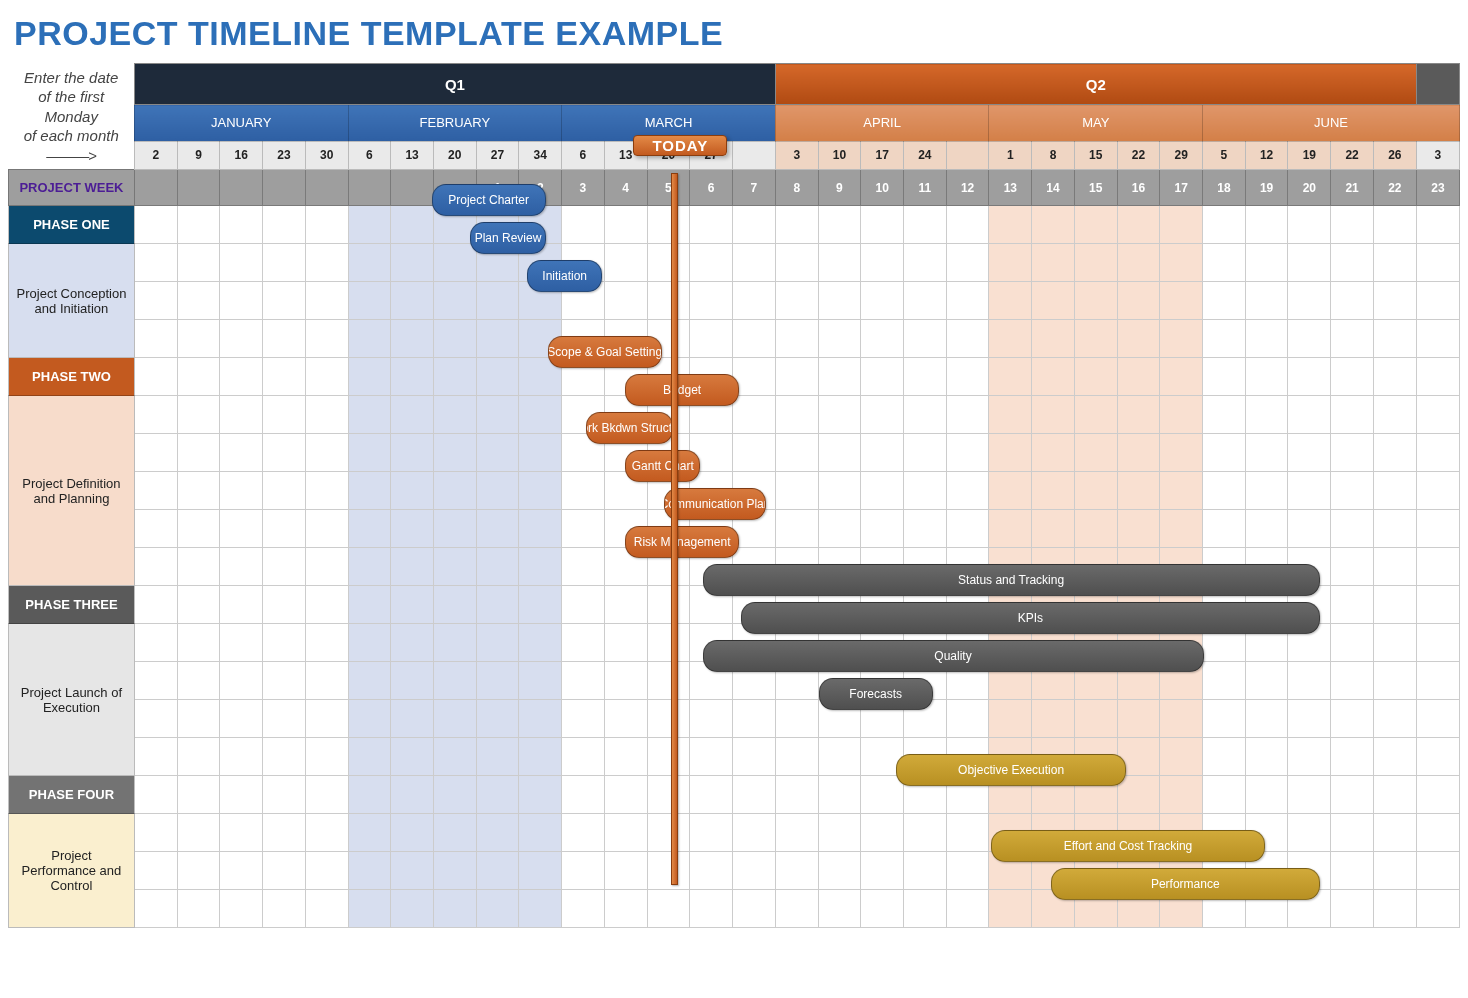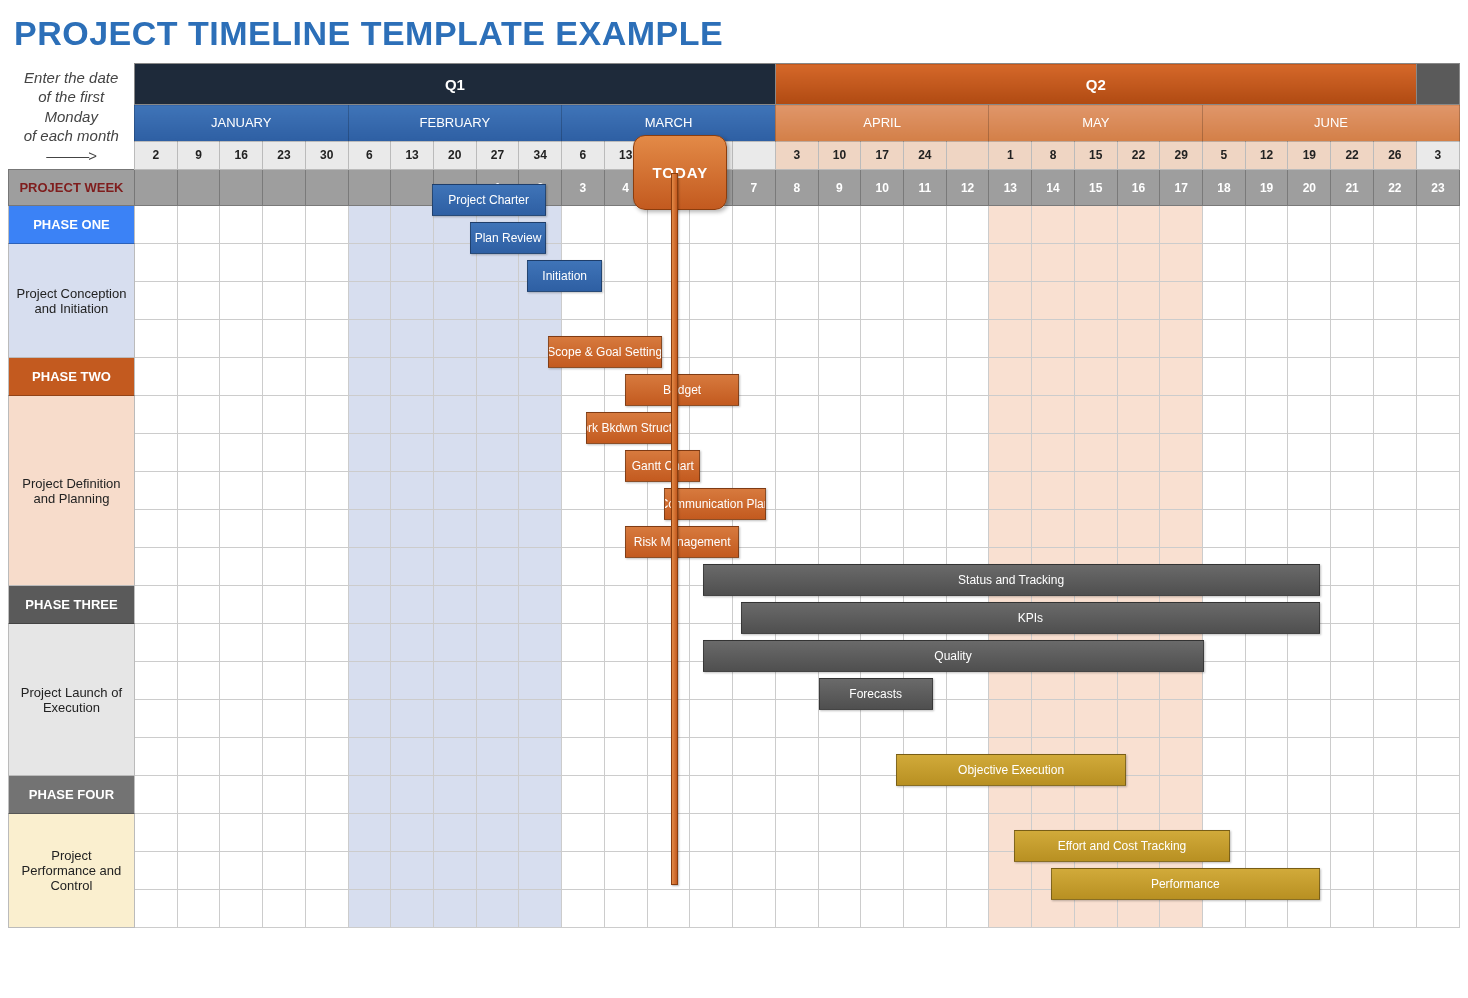--- a/index.html
+++ b/index.html
@@ -26,27 +26,27 @@
   
   .m-row td { height: 28px; color: #fff; text-align: center; font-weight: 400; font-size: 13px; border: 1px solid rgba(0,0,0,0.2); }
   .m-jan, .m-feb, .m-mar { background: linear-gradient(#3F74B8, #2E5FA3); }
   .m-apr, .m-may, .m-jun { background: linear-gradient(#E0966A, #D37F47); }
 
   
   .d-row td { height: 22px; text-align: center; font-size: 12px; color: #222; background: #EAEAEA; border: 1px solid #bbb; font-weight: 600; }
   .d-row td.q2d { background: #EFD5C3; }
 
   
-  .pw-label { background: #9E9E9E; color: #7f1d1d; font-weight: 700; font-size: 13px; text-align: center; height: 28px; border: 1px solid #777; }
+  .pw-label { background: #9E9E9E; color: #4c1d95; font-weight: 700; font-size: 13px; text-align: center; height: 28px; border: 1px solid #777; }
   .pw-row td.wkcell { background: #9E9E9E; color: #fff; text-align: center; font-size: 12px; font-weight: 700; border: 1px solid #7a7a7a; height: 36px; }
   .pw-row td.wkcell.empty { background: #9E9E9E; }
 
   
   .phase-head { color: #fff; font-weight: 700; font-size: 13px; text-align: center; height: 38px; border: 1px solid rgba(0,0,0,0.25); }
-  .ph1 { background: #3b82f6; }
+  .ph1 { background: #0c4a6e; }
   .ph2 { background: #C35A1F; }
   .ph3 { background: #5A5A5A; }
   .ph4 { background: #737373; }
 
   
   .phase-desc { font-size: 13px; color: #222; text-align: center; padding: 6px; border: 1px solid #bbb; }
   .phase-desc.p1 { background: #D7DEEF; }
   .phase-desc.p2 { background: #F7DCCB; }
   .phase-desc.p3 { background: #E6E6E6; }
   .phase-desc.p4 { background: #FAEFCF; }
@@ -55,26 +55,26 @@
   td.cell { height: 38px; border: 1px solid #ccc; background: #fff; position: relative; }
   
   td.cell.tint-blue { background: #D7DEEF; }
   td.cell.tint-orange { background: #F9E0D1; }
 
   
   .grid-area { position: relative; }
 
   .overlay { position: absolute; left: 0; top: 0; right: 0; bottom: 0; pointer-events: none; }
 
-  .bar { position: absolute; height: 32px; border-radius: 0; color: #fff; font-size: 12px; display: flex; align-items: center; justify-content: center; padding: 8px 6px; border: 1px solid rgba(0,0,0,0.35); pointer-events: auto; box-shadow: 1px 1px 2px rgba(0,0,0,0.25); white-space: nowrap; overflow: hidden; cursor: pointer; }
+  .bar { position: absolute; height: 32px; border-radius: 14px; color: #fff; font-size: 12px; display: flex; align-items: center; justify-content: center; padding: 8px 6px; border: 1px solid rgba(0,0,0,0.35); pointer-events: auto; box-shadow: 1px 1px 2px rgba(0,0,0,0.25); white-space: nowrap; overflow: hidden; cursor: pointer; }
   .bar.blue { background: linear-gradient(#3F74B8,#2E5FA3); }
   .bar.orange { background: linear-gradient(#D77A3E,#C35A1F); }
   .bar.gray { background: linear-gradient(#6A6A6A,#4F4F4F); }
   .bar.gold { background: linear-gradient(#D1AA3A,#B89022); }
-  .today-pill { position: absolute; background: linear-gradient(#E38A47,#C35A1F); color: #fff; font-weight: 700; font-size: 15px; padding: 28px 18px; border-radius: 12px; border: 1px solid #8a3d0e; box-shadow: 2px 2px 4px rgba(0,0,0,0.3); letter-spacing: 1px; }
+  .today-pill { position: absolute; background: linear-gradient(#E38A47,#C35A1F); color: #fff; font-weight: 700; font-size: 15px; padding: 1px 18px; border-radius: 4px; border: 1px solid #8a3d0e; box-shadow: 2px 2px 4px rgba(0,0,0,0.3); letter-spacing: 1px; }
   .today-line { position: absolute; width: 7px; background: linear-gradient(90deg,#E38A47,#C35A1F); border: 1px solid #8a3d0e; box-shadow: 1px 1px 2px rgba(0,0,0,0.3); }
 
 </style>
 </head>
 <body>
 
 <div class="page-title">PROJECT TIMELINE TEMPLATE EXAMPLE</div>
 
 <div class="wrap grid-area">
 <table>
@@ -861,19 +861,19 @@
       <div class="bar orange" style="left: 617.1px; width: 114.1px; top: 311px;">Budget</div>
       <div class="bar orange" style="left: 578.4px; width: 87.01px; top: 349px;">Work Bkdwn Structure</div>
       <div class="bar orange" style="left: 617.1px; width: 75.4px; top: 387px;">Gantt Chart</div>
       <div class="bar orange" style="left: 655.8px; width: 102.49px; top: 425px;">Communication Plan</div>
       <div class="bar orange" style="left: 617.1px; width: 114.1px; top: 463px;">Risk Management</div>
       <div class="bar gray" style="left: 694.5px; width: 617.2px; top: 501px;">Status  and Tracking</div>
       <div class="bar gray" style="left: 733.2px; width: 578.5px; top: 539px;">KPIs</div>
       <div class="bar gray" style="left: 694.5px; width: 501.1px; top: 577px;">Quality</div>
       <div class="bar gray" style="left: 810.6px; width: 114.1px; top: 615px;">Forecasts</div>
       <div class="bar gold" style="left: 888px; width: 230.2px; top: 691px;">Objective Execution</div>
-      <div class="bar gold" style="left: 1006px; width: 216px; top: 767px;">Effort and Cost Tracking</div>
+      <div class="bar gold" style="left: 983px; width: 274px; top: 767px;">Effort and Cost Tracking</div>
       <div class="bar gold" style="left: 1042.8px; width: 268.9px; top: 805px;">Performance</div>
       <div class="today-pill" style="left: 625.41px; top: 72px;">TODAY</div>
       <div class="today-line" style="left: 663.41px; top: 110px; height: 712px;"></div>
     </div>
 
 </div>
 
 </body></html>

